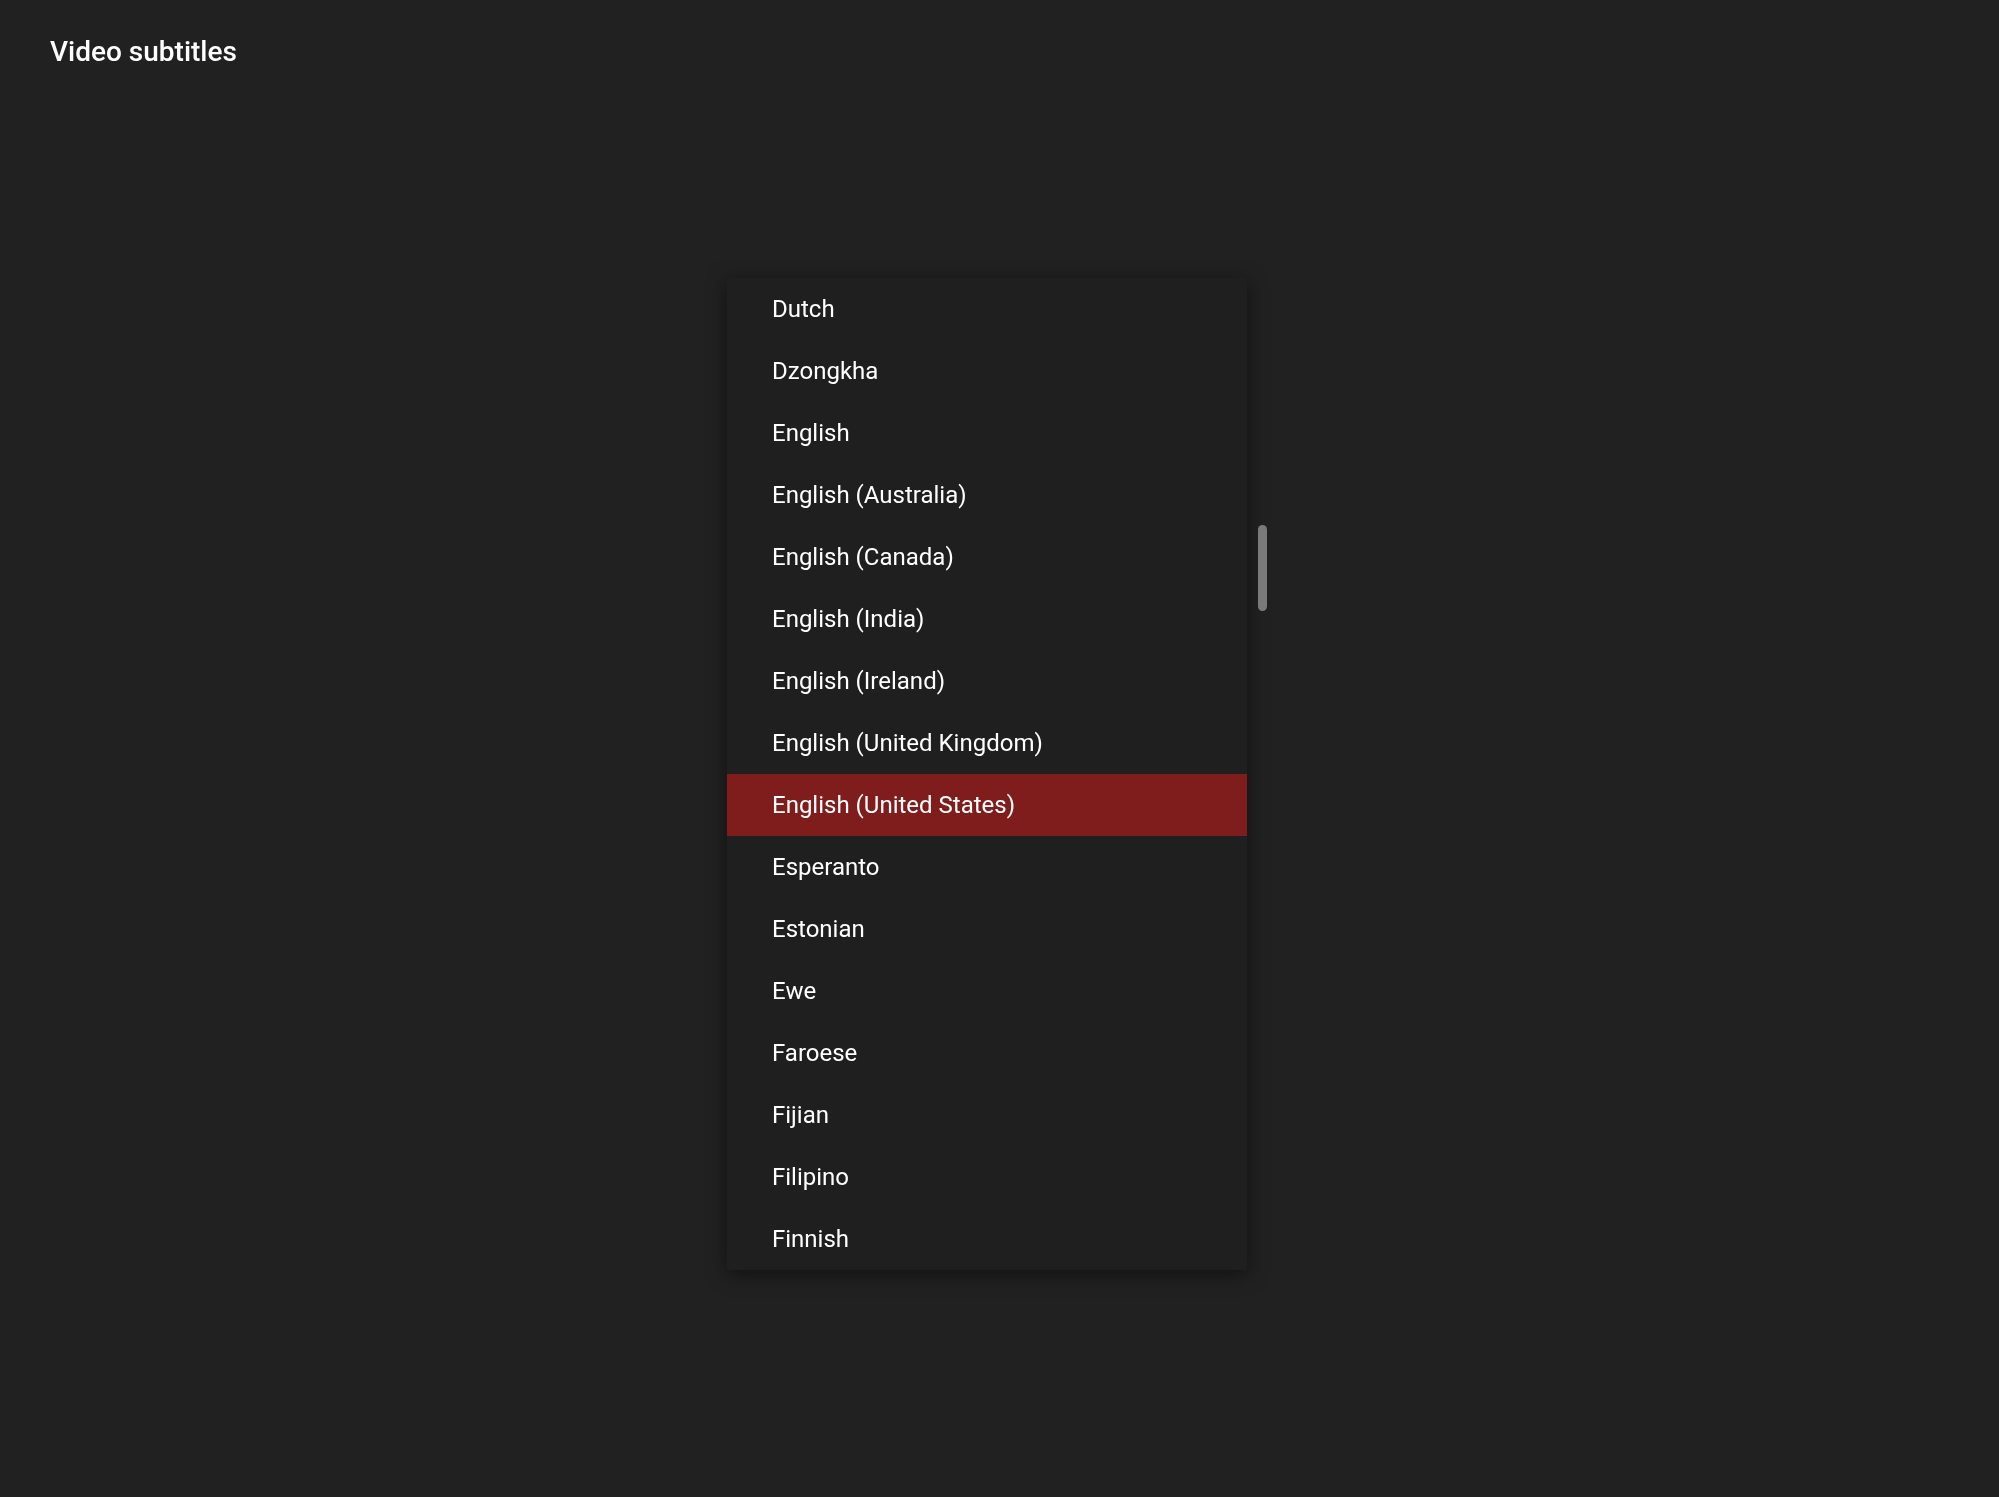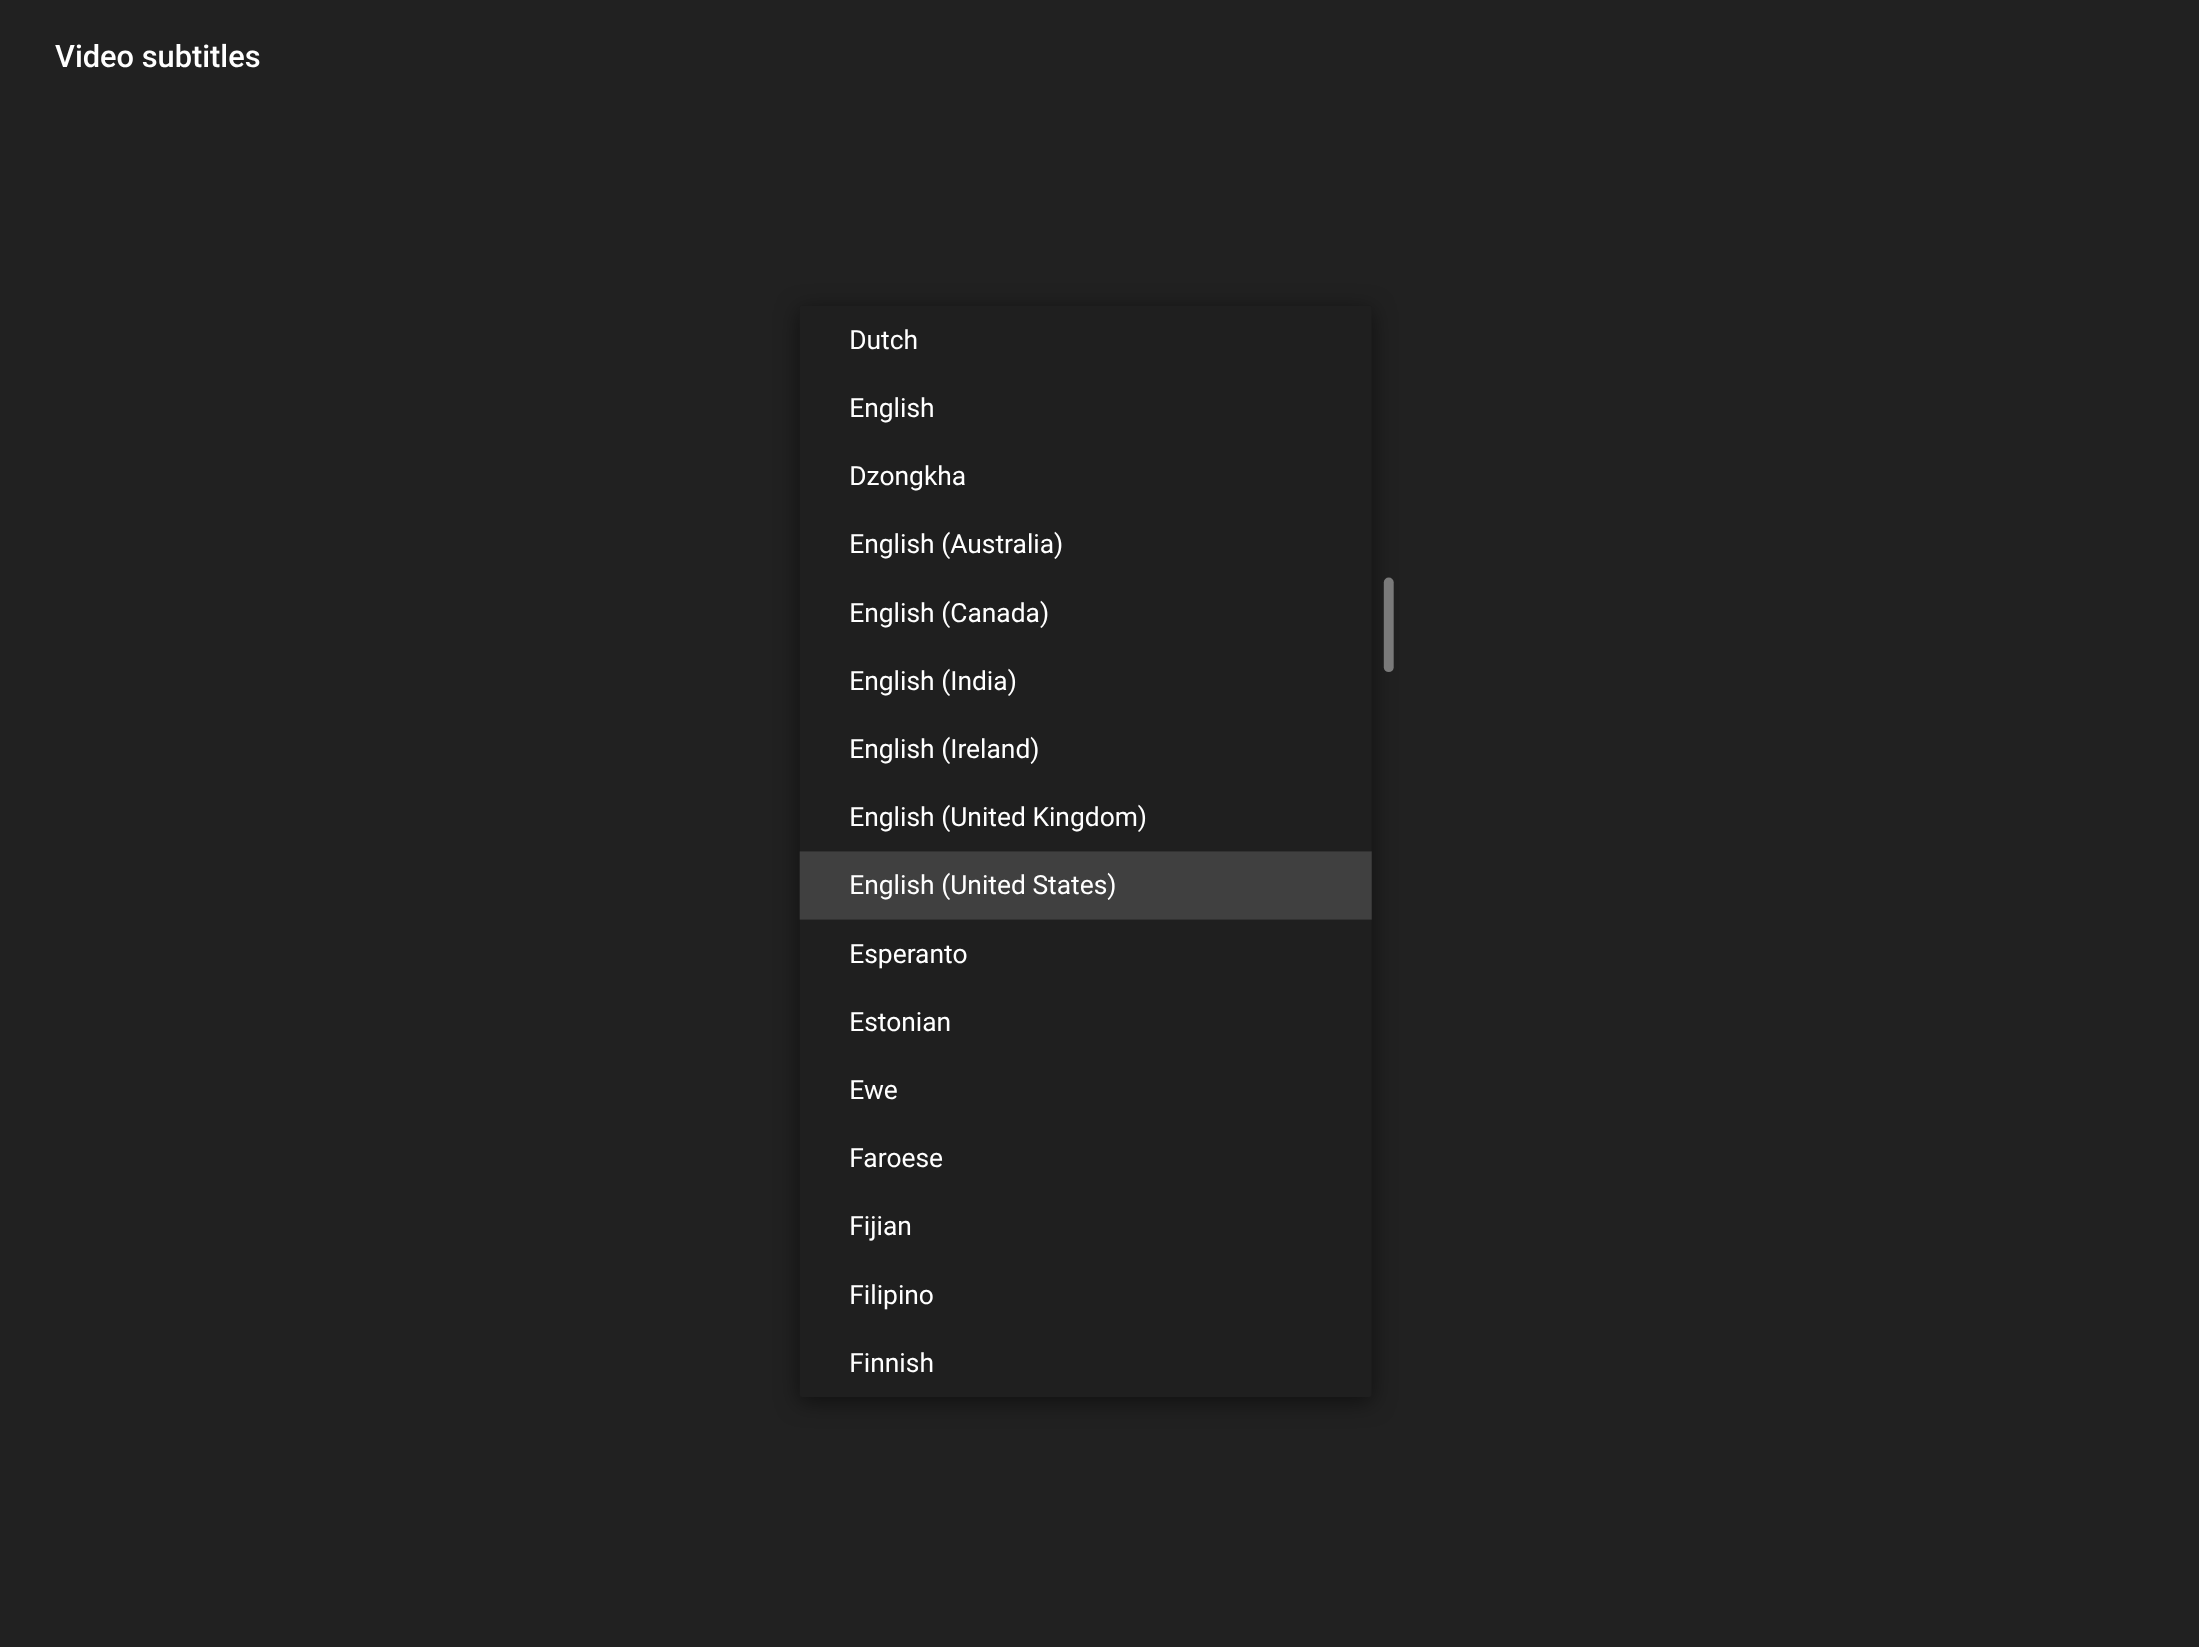--- a/index.html
+++ b/index.html
@@ -45,21 +45,21 @@
     .language-item {
       padding: 13px 45px;
       font-size: 24px;
       font-weight: 400;
       color: #fff;
       cursor: pointer;
       line-height: 1.5;
     }
 
     .language-item.selected {
-      background-color: #404040;
+      background-color: #7f1d1d;
     }
 
     .scrollbar-track {
       position: absolute;
       right: -20px;
       top: 0;
       width: 9px;
       height: 100%;
     }
 
@@ -76,22 +76,22 @@
 </head>
 <body>
 
 <div class="header">
   <h1 class="page-title">Video subtitles</h1>
 </div>
 
 <div class="dropdown-container">
   <ul class="language-list" id="language-list">
   <li class="language-item">Dutch</li>
+      <li class="language-item">Dzongkha</li>
       <li class="language-item">English</li>
-      <li class="language-item">Dzongkha</li>
       <li class="language-item">English (Australia)</li>
       <li class="language-item">English (Canada)</li>
       <li class="language-item">English (India)</li>
       <li class="language-item">English (Ireland)</li>
       <li class="language-item">English (United Kingdom)</li>
       <li class="language-item selected">English (United States)</li>
       <li class="language-item">Esperanto</li>
       <li class="language-item">Estonian</li>
       <li class="language-item">Ewe</li>
       <li class="language-item">Faroese</li>

